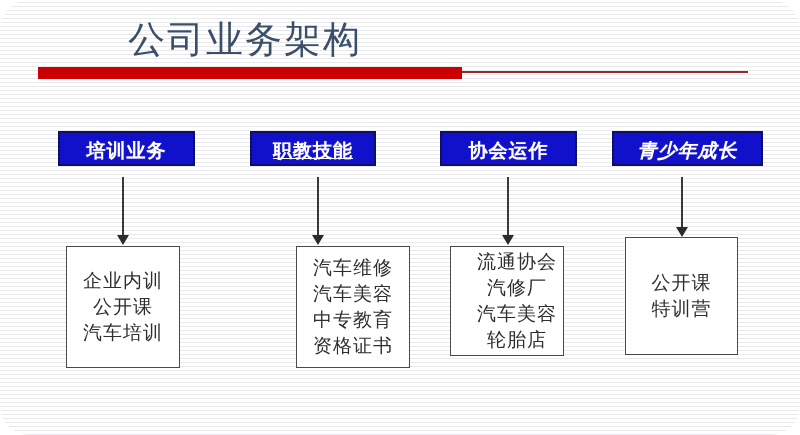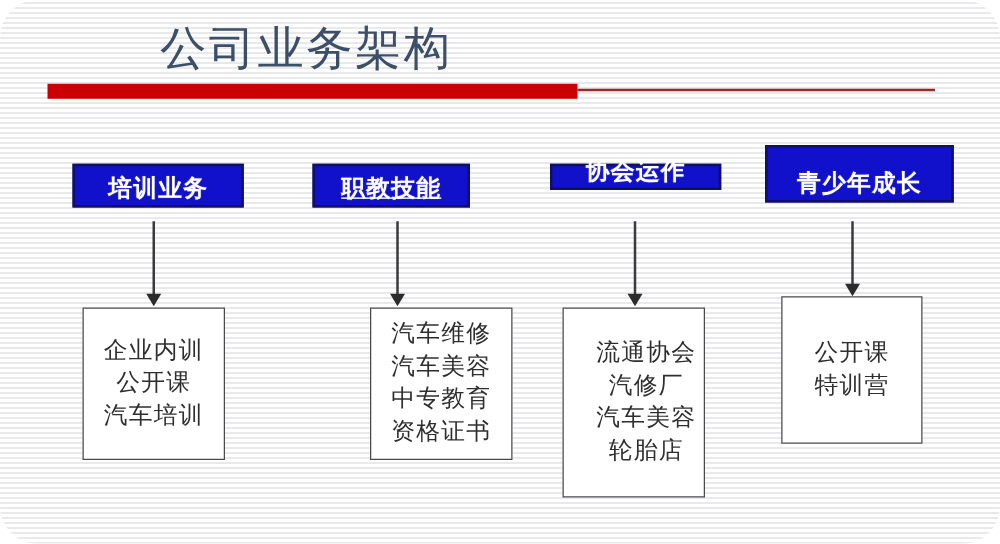--- a/index.html
+++ b/index.html
@@ -71,22 +71,22 @@
     font-weight: bold;
     font-size: 19px;
     letter-spacing: 1px;
     display: flex;
     align-items: flex-end;
     justify-content: center;
     text-shadow: 0 0 1px rgba(255,255,255,0.4);
   }
   .hbox-0 { left: 58px;  top: 131px; width: 137px; height: 35px; }
   .hbox-1 { left: 250px; top: 131px; width: 126px; height: 35px; text-decoration: underline; }
-  .hbox-2 { left: 440px; top: 131px; width: 137px; height: 21px; }
-  .hbox-3 { left: 612px; top: 116px; width: 151px; height: 46px; }
+  .hbox-2 { left: 440px; top: 131px; width: 137px; height: 35px; }
+  .hbox-3 { left: 612px; top: 131px; width: 151px; height: 35px; font-style: italic; }
 
   
   .arrow {
     position: absolute;
     width: 12px;
   }
   .arrow .shaft {
     position: absolute;
     left: 5px;
     top: 0;
@@ -129,21 +129,21 @@
     line-height: 26px;
     text-align: center;
     display: flex;
     flex-direction: column;
     align-items: center;
     justify-content: center;
     letter-spacing: 1px;
   }
   .dbox-0 { left: 66px;  top: 246px; width: 114px; height: 122px; }
   .dbox-1 { left: 260px; top: 246px; width: 114px; height: 122px; margin-left: 36px; }
-  .dbox-2 { left: 450px; top: 246px; width: 114px; height: 152px; padding-left: 20px; }
+  .dbox-2 { left: 450px; top: 246px; width: 114px; height: 110px; padding-left: 20px; }
   .dbox-3 { left: 625px; top: 237px; width: 113px; height: 118px; }
 
   .dbox .line { display: block; white-space: nowrap; }
 </style>
 </head>
 <body>
 
 <div id="slide">
 
   <div class="title">公司业务架构</div>

